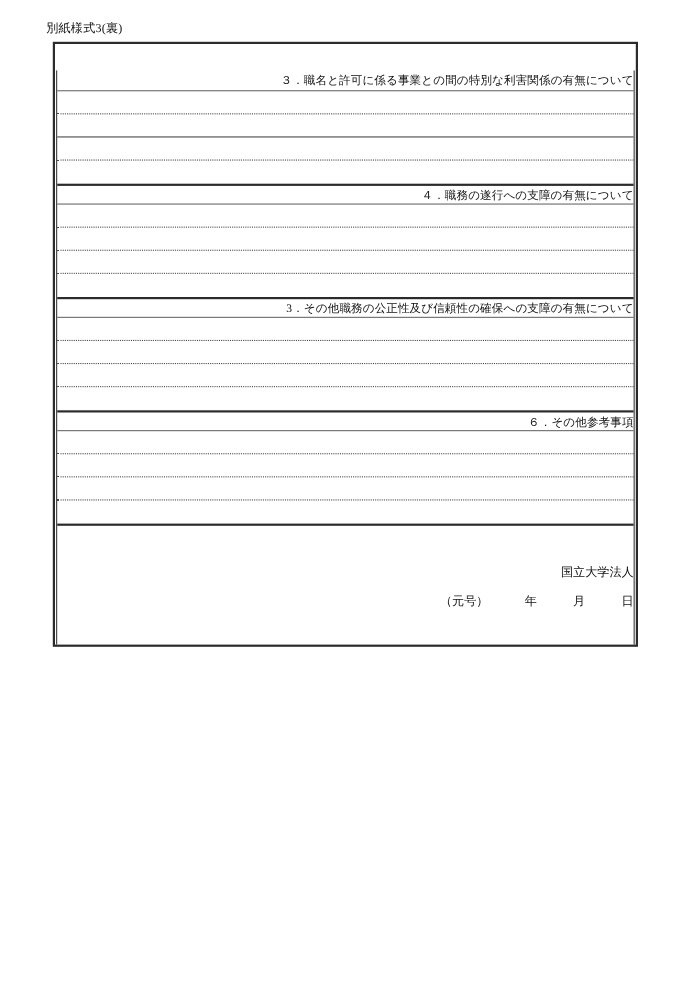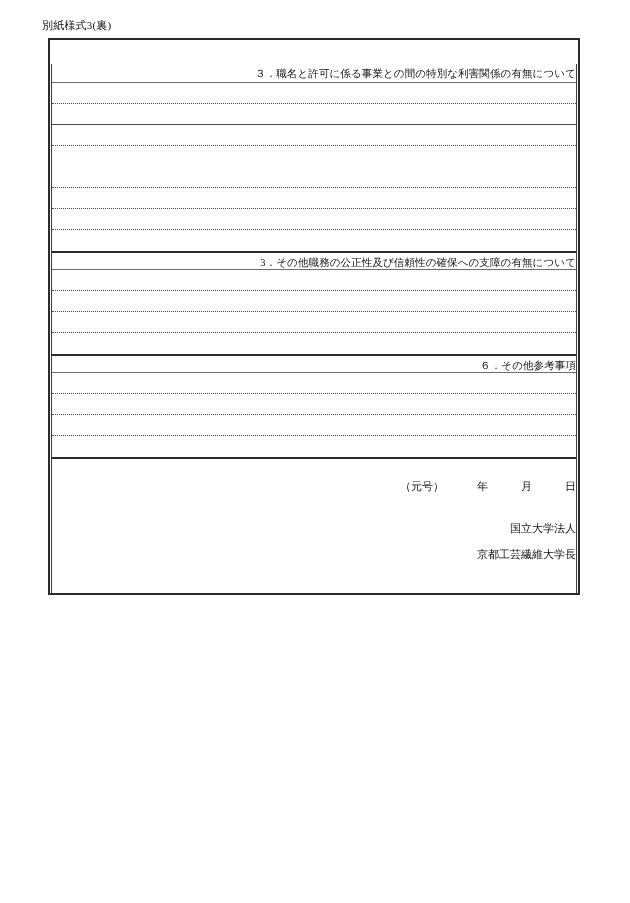--- a/index.html
+++ b/index.html
@@ -120,20 +120,21 @@
         <div class="section-head">３．職名と許可に係る事業との間の特別な利害関係の有無について</div>
         <div class="section-body">
           <div class="ruled-row"></div>
           <div class="ruled-row solid"></div>
           <div class="ruled-row"></div>
           <div class="ruled-row last"></div>
         </div>
       </div>
 
       <div class="section">
+        <div class="section-head">４．職務の遂行への支障の有無について</div>
         <div class="section-body">
           <div class="ruled-row"></div>
           <div class="ruled-row"></div>
           <div class="ruled-row"></div>
           <div class="ruled-row last"></div>
         </div>
       </div>
 
       <div class="section">
         <div class="section-head">3．その他職務の公正性及び信頼性の確保への支障の有無について</div>
@@ -149,21 +150,20 @@
         <div class="section-head">６．その他参考事項</div>
         <div class="section-body">
           <div class="ruled-row"></div>
           <div class="ruled-row"></div>
           <div class="ruled-row"></div>
           <div class="ruled-row last"></div>
         </div>
       </div>
 
       <div class="approval">
+        <div class="approval-line l3">国立大学法人</div>
         <div class="approval-line l2">（元号）　　　年　　　月　　　日</div>
-        <div class="approval-line l3">国立大学法人</div>
-        <div class="approval-line l4">京都工芸繊維大学長</div>
       </div>
 
     </div>
   </div>
 
 </div>
 
 </body></html>

